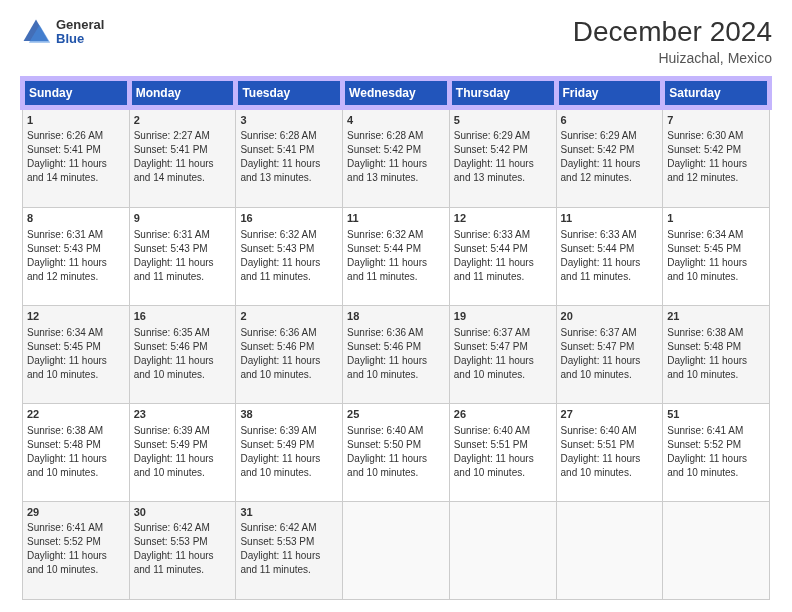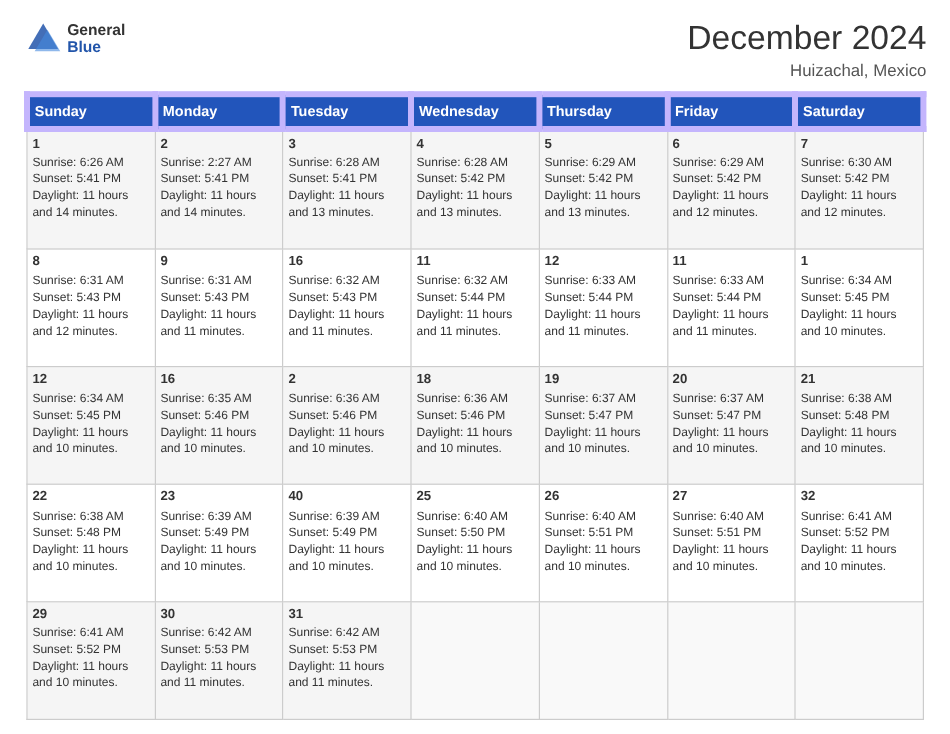--- a/index.html
+++ b/index.html
@@ -271,21 +271,21 @@
         <span>Sunset: 5:48 PM</span><br>
         <span>Daylight: 11 hours and 10 minutes.</span>
       </td>
           <td>
         <span class="day-num">23</span>
         <span>Sunrise: 6:39 AM</span><br>
         <span>Sunset: 5:49 PM</span><br>
         <span>Daylight: 11 hours and 10 minutes.</span>
       </td>
           <td>
-        <span class="day-num">40</span>
+        <span class="day-num">38</span>
         <span>Sunrise: 6:39 AM</span><br>
         <span>Sunset: 5:49 PM</span><br>
         <span>Daylight: 11 hours and 10 minutes.</span>
       </td>
           <td>
         <span class="day-num">25</span>
         <span>Sunrise: 6:40 AM</span><br>
         <span>Sunset: 5:50 PM</span><br>
         <span>Daylight: 11 hours and 10 minutes.</span>
       </td>
@@ -295,21 +295,21 @@
         <span>Sunset: 5:51 PM</span><br>
         <span>Daylight: 11 hours and 10 minutes.</span>
       </td>
           <td>
         <span class="day-num">27</span>
         <span>Sunrise: 6:40 AM</span><br>
         <span>Sunset: 5:51 PM</span><br>
         <span>Daylight: 11 hours and 10 minutes.</span>
       </td>
           <td>
-        <span class="day-num">32</span>
+        <span class="day-num">51</span>
         <span>Sunrise: 6:41 AM</span><br>
         <span>Sunset: 5:52 PM</span><br>
         <span>Daylight: 11 hours and 10 minutes.</span>
       </td>
         </tr>
         <tr>
           <td>
         <span class="day-num">29</span>
         <span>Sunrise: 6:41 AM</span><br>
         <span>Sunset: 5:52 PM</span><br>

